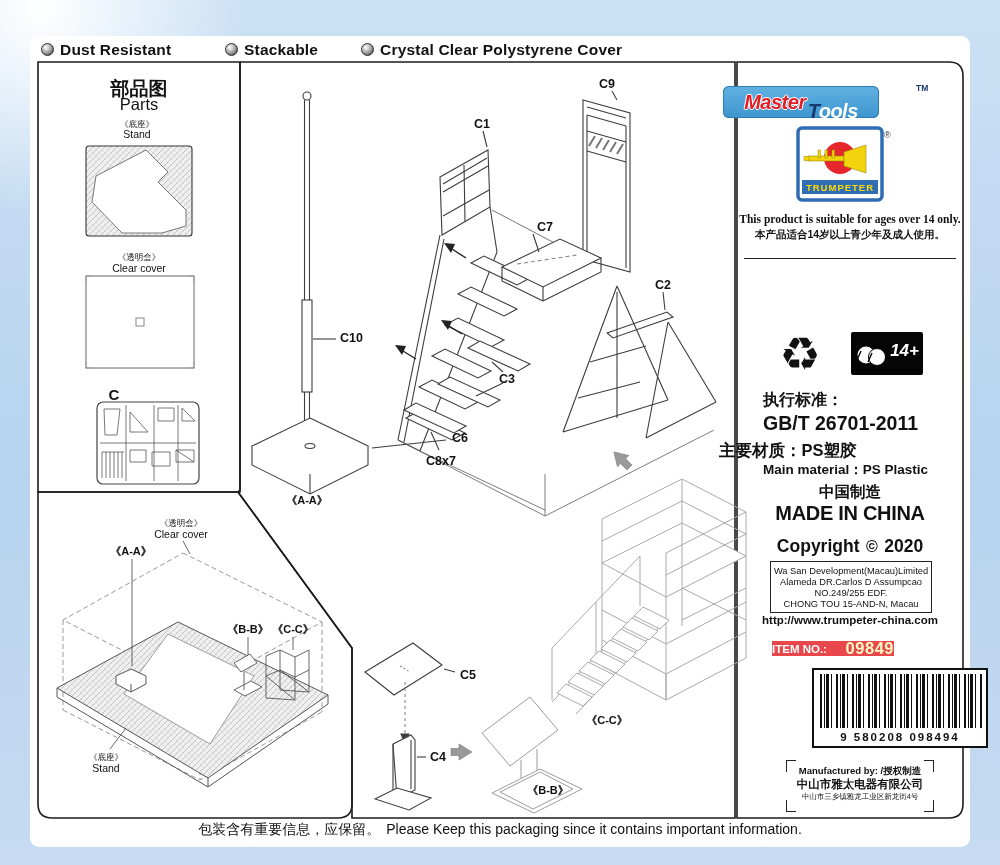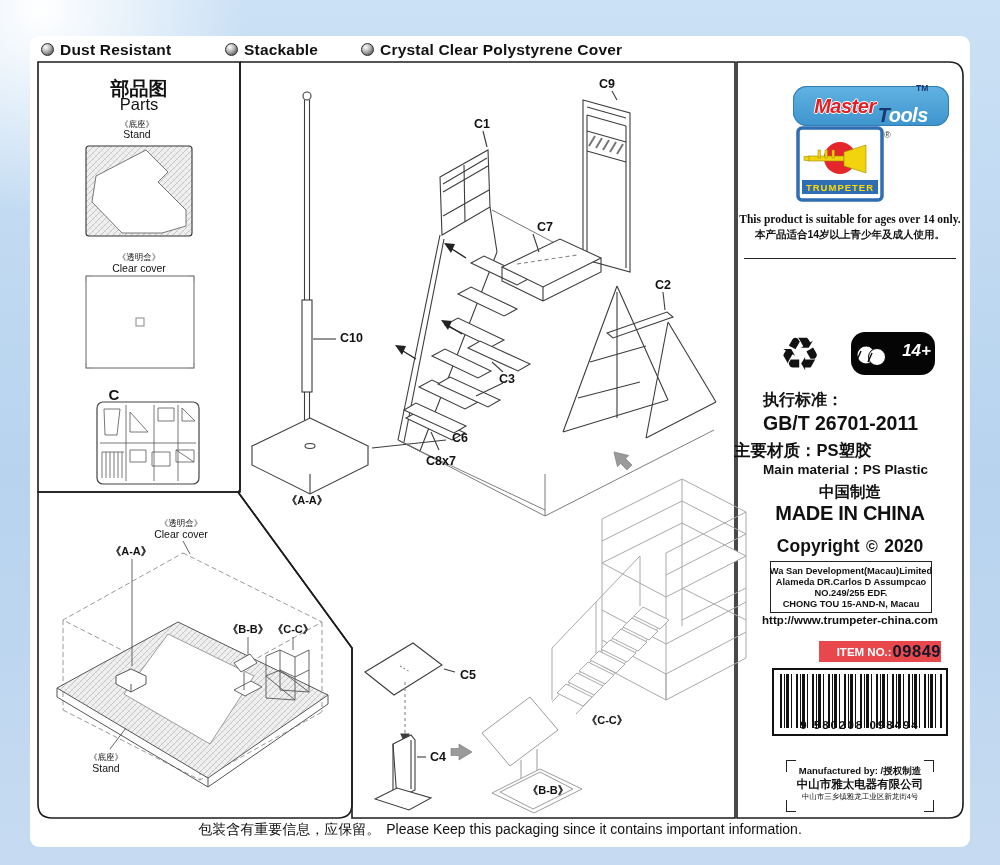--- a/index.html
+++ b/index.html
@@ -12,44 +12,44 @@
     background:#fff;border-radius:9px;}
   svg.art{position:absolute;left:0;top:0;pointer-events:none;}
   .lbl{position:absolute;transform:translate(-50%,-50%);white-space:nowrap;color:#111;line-height:1;}
   .ll{transform:translate(0,-50%);}
   .co{font-weight:700;font-size:12.5px;}
   .sec{font-weight:700;font-size:11px;}
   .bullet{position:absolute;width:13px;height:13px;border-radius:50%;
     background:radial-gradient(circle at 35% 30%, #fff, #b9b9b9 40%, #6b6b6b 75%, #3f3f3f);
     border:1.5px solid #2c2c2c;box-sizing:border-box;}
   .feat{font-weight:700;font-size:15.5px;letter-spacing:0.2px;}
-  .mlogo{position:absolute;left:793px;top:86px;width:156px;height:40px;border-radius:14px;
+  .mlogo{position:absolute;left:723px;top:86px;width:156px;height:32px;border-radius:6px;
     background:linear-gradient(180deg,#62b2e2,#3d95ce);display:flex;align-items:center;justify-content:center;
     box-shadow:inset 0 0 0 1px #2f7db3;}
   .mlogo .master{font-style:italic;font-weight:900;font-size:20px;color:#e21d24;
     text-shadow:-1px 0 #fff,1px 0 #fff,0 -1px #fff,0 1px #fff;letter-spacing:-0.5px;}
   .mlogo .tools{display:inline-block;font-style:italic;font-weight:900;font-size:20px;color:#fff;letter-spacing:-0.5px;margin-left:2px;margin-top:18px;}
   .mlogo .tools::first-letter{color:#16386e;}
   .tm{position:absolute;left:916px;top:83px;font-weight:700;font-size:8.5px;color:#16386e;}
   .reg{position:absolute;left:884px;top:130px;font-size:9px;color:#333;}
   .serif{font-family:"Liberation Serif",serif;}
   .nottoy{position:absolute;left:761px;top:271px;width:170px;height:38px;border:2px solid #111;
     display:flex;flex-direction:column;align-items:center;justify-content:center;gap:1px;}
   .nottoy .l1{font-weight:700;font-size:13px;}
   .nottoy .l2{font-weight:700;font-size:12.5px;}
-  .badge{position:absolute;left:851px;top:332px;width:84px;height:43px;background:#050505;border-radius:14px;}
+  .badge{position:absolute;left:851px;top:332px;width:72px;height:43px;background:#050505;border-radius:2px;}
   .badge .num{position:absolute;right:4px;top:9px;color:#fff;font-weight:900;font-style:italic;font-size:17px;}
   .addr{position:absolute;left:770px;top:561px;width:160px;height:50px;border:1.2px solid #222;
     display:flex;flex-direction:column;align-items:center;justify-content:center;gap:1px;}
-  .addr span{font-weight:700;font-size:9.3px;white-space:nowrap;}
-  .itembox{position:absolute;left:819px;top:641px;width:122px;height:21px;background:#e8474b;
-    display:flex;align-items:center;justify-content:flex-end;}
+  .addr span{font-weight:400;font-size:9.3px;white-space:nowrap;}
+  .itembox{position:absolute;left:772px;top:641px;width:122px;height:15px;background:#e8474b;
+    display:flex;align-items:center;justify-content:space-between;}
   .itembox .il{color:#fff;font-weight:700;font-size:11.5px;}
-  .itembox .iv{color:#0f172a;font-weight:700;font-size:16.5px;margin-left:1px;letter-spacing:0.5px;}
-  .bcframe{position:absolute;left:772px;top:668px;width:176px;height:68px;border:2.5px solid #111;
+  .itembox .iv{color:#fef9c3;font-weight:700;font-size:16.5px;margin-left:1px;letter-spacing:0.5px;}
+  .bcframe{position:absolute;left:812px;top:668px;width:176px;height:80px;border:2.5px solid #111;
     background:#fff;box-sizing:border-box;}
   .bars{position:absolute;left:6px;top:4px;width:162px;height:54px;
     background:repeating-linear-gradient(90deg,#111 0 2px,#fff 2px 4px,#111 4px 5px,#fff 5px 6px,#111 6px 9px,#fff 9px 11px,#111 11px 12px,#fff 12px 16px);}
   .bcdigits{position:absolute;left:0;right:0;bottom:3px;text-align:center;
     font-weight:700;font-size:11.5px;letter-spacing:2px;}
   .brk{position:absolute;left:786px;top:760px;width:148px;height:52px;}
   .brk::before{content:"";position:absolute;left:0;top:0;width:9px;height:11px;border-left:1.5px solid #222;border-top:1.5px solid #222;}
   .brk::after{content:"";position:absolute;right:0;top:0;width:9px;height:11px;border-right:1.5px solid #222;border-top:1.5px solid #222;}
   .brk .b::before{content:"";position:absolute;left:0;bottom:0;width:9px;height:11px;border-left:1.5px solid #222;border-bottom:1.5px solid #222;}
   .brk .b::after{content:"";position:absolute;right:0;bottom:0;width:9px;height:11px;border-right:1.5px solid #222;border-bottom:1.5px solid #222;}
@@ -277,21 +277,21 @@
     <svg width="36" height="32" style="position:absolute;left:2px;top:7px;">
       <circle cx="13" cy="16" r="8.5" fill="#fff"></circle>
       <circle cx="24" cy="18" r="8.5" fill="#fff" stroke="#000" stroke-width="1"></circle>
       <path d="M8,12 l-4,9 M19,14 l-4,9" stroke="#000" stroke-width="1.4" fill="none"></path>
     </svg>
     <span class="num">14+</span>
   </div>
 
   <span class="lbl ll" style="left:763px;top:400px;font-weight:700;font-size:16px;">执行标准：</span>
   <span class="lbl ll" style="left:763px;top:424px;font-weight:700;font-size:19.5px;">GB/T 26701-2011</span>
-  <span class="lbl ll" style="left:734px;top:450px;font-weight:700;font-size:16.5px;">主要材质：PS塑胶</span>
+  <span class="lbl ll" style="left:719px;top:450px;font-weight:700;font-size:16.5px;">主要材质：PS塑胶</span>
   <span class="lbl ll" style="left:763px;top:470px;font-weight:600;font-size:13.5px;">Main material：PS Plastic</span>
 
   <span class="lbl" style="left:850px;top:492px;font-weight:700;font-size:15.5px;">中国制造</span>
   <span class="lbl" style="left:850px;top:513px;font-weight:700;font-size:20px;letter-spacing:-0.3px;">MADE IN CHINA</span>
 
   <span class="lbl" style="left:850px;top:547px;">
     <span class="cw">Copyright</span>
     <span style="font-size:16px;font-weight:700;margin:0 2px;">©</span>
     <span class="cw">2020</span>
   </span>

